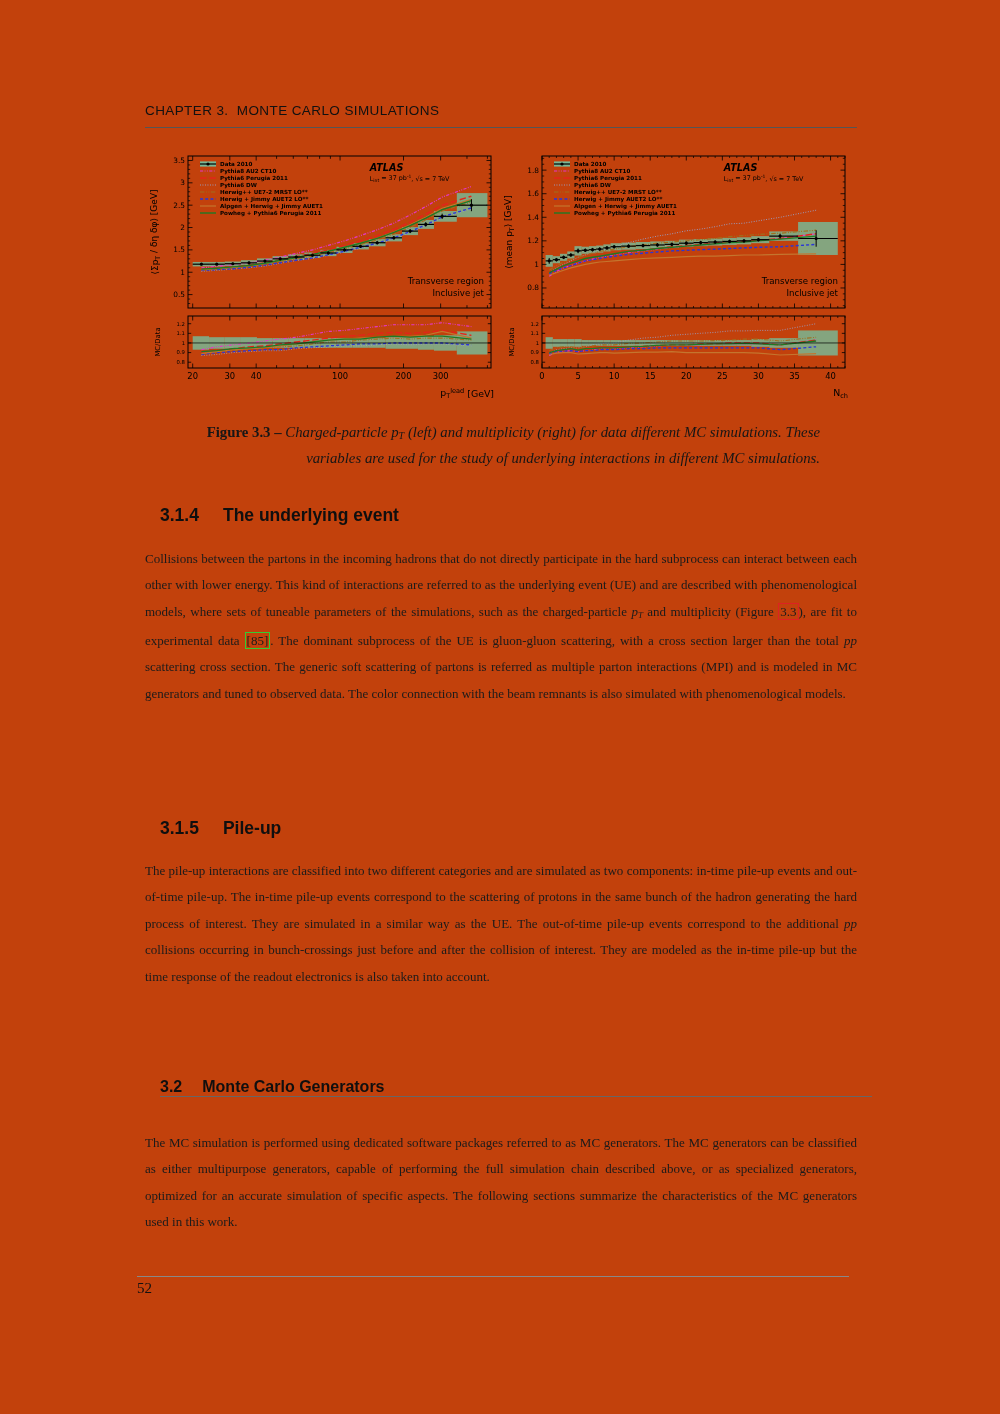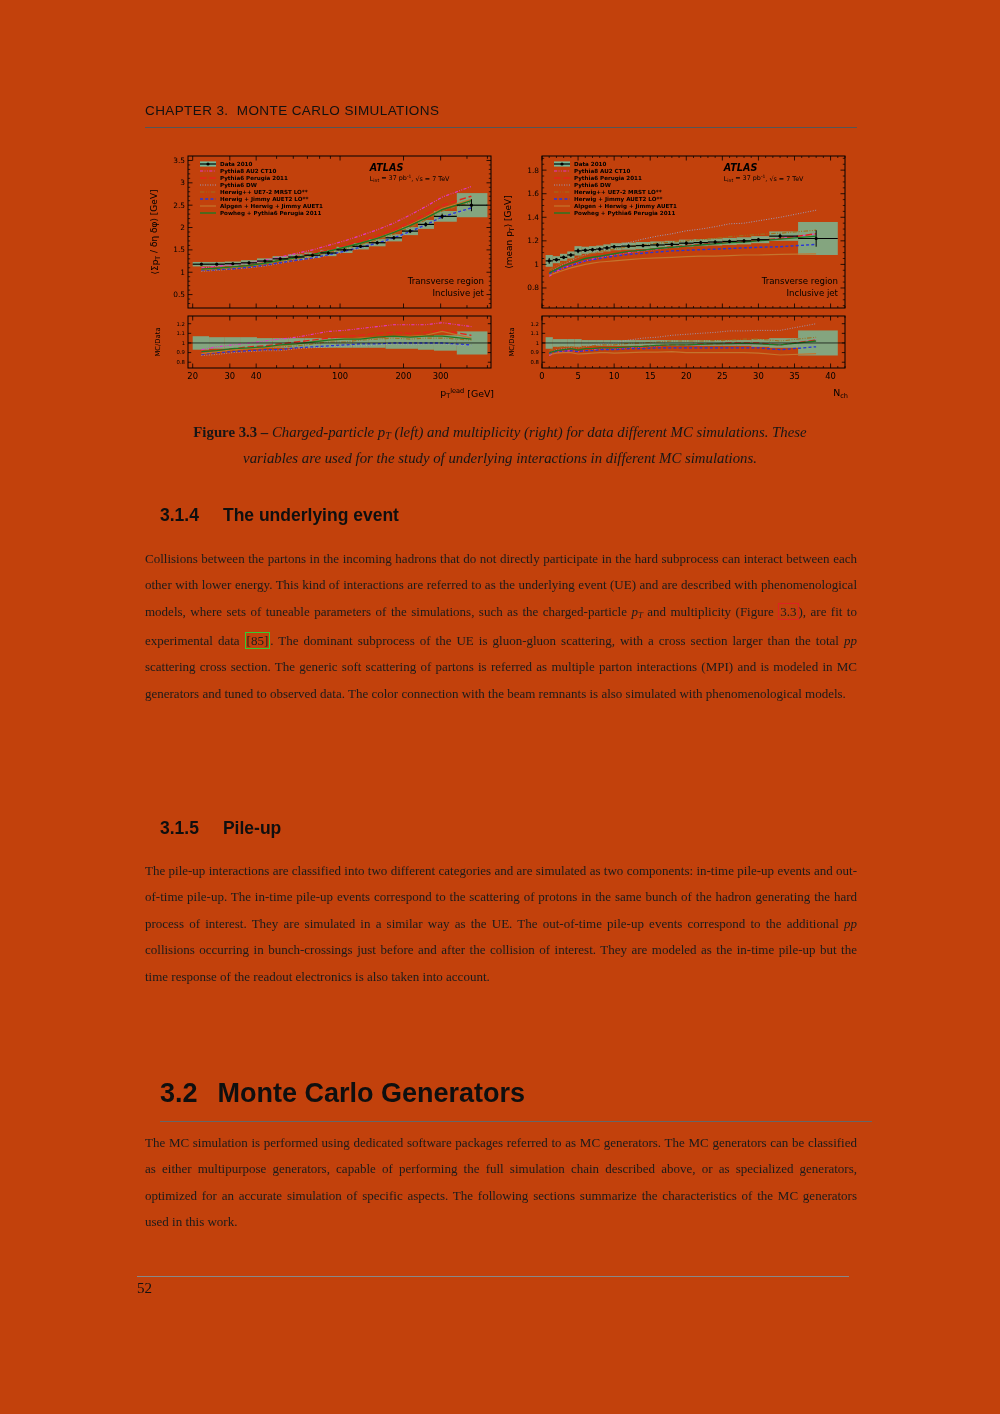--- a/index.html
+++ b/index.html
@@ -4,28 +4,28 @@
 <style>
   html,body{margin:0;padding:0;background:#ffffff;}
   .page{position:relative;width:1000px;height:1414px;background:#c2410c;overflow:hidden;
         font-family:"Liberation Serif",serif;color:#1b1b1b;}
   .running-header{position:absolute;top:103px;left:145px;width:712px;
         font-family:"Liberation Sans",sans-serif;font-size:13.5px;font-weight:500;
         letter-spacing:0.4px;color:#111;padding-bottom:9px;border-bottom:1px solid #555;}
   .figure-row{position:absolute;top:150px;left:147px;width:708px;display:flex;gap:1px;}
   .figure-row svg{display:block;}
   svg text{font-family:"DejaVu Sans",sans-serif;}
-  .caption{position:absolute;top:421px;left:180px;width:640px;text-align:center;
+  .caption{position:absolute;top:421px;left:180px;width:640px;text-align:right;
         font-size:14.8px;line-height:23px;color:#161616;}
   .h2{position:absolute;left:160px;font-family:"Liberation Sans",sans-serif;
         font-weight:bold;color:#0f0f0f;}
   #h314,#h315{font-size:17.5px;}
   #h314{top:505px;}
   #h315{top:818px;}
-  #h32{top:1078px;font-size:27px;width:712px;padding-bottom:12px;border-bottom:1px solid #666;}
+  #h32{top:1078px;font-size:16px;width:712px;border-bottom:1px solid #666;}
   .sec-num{margin-right:24px;}
   #h32 .sec-num{margin-right:20px;}
   .body{position:absolute;left:145px;width:712px;margin:0;text-align:justify;
         font-size:13px;line-height:26.4px;}
   #p314{top:546px;}
   #p315{top:858px;}
   #p32{top:1130px;}
   .st-i{font-style:italic;}
   .st-b{font-weight:bold;}
   .st-sub{font-size:68%;font-style:italic;vertical-align:-0.18em;}

